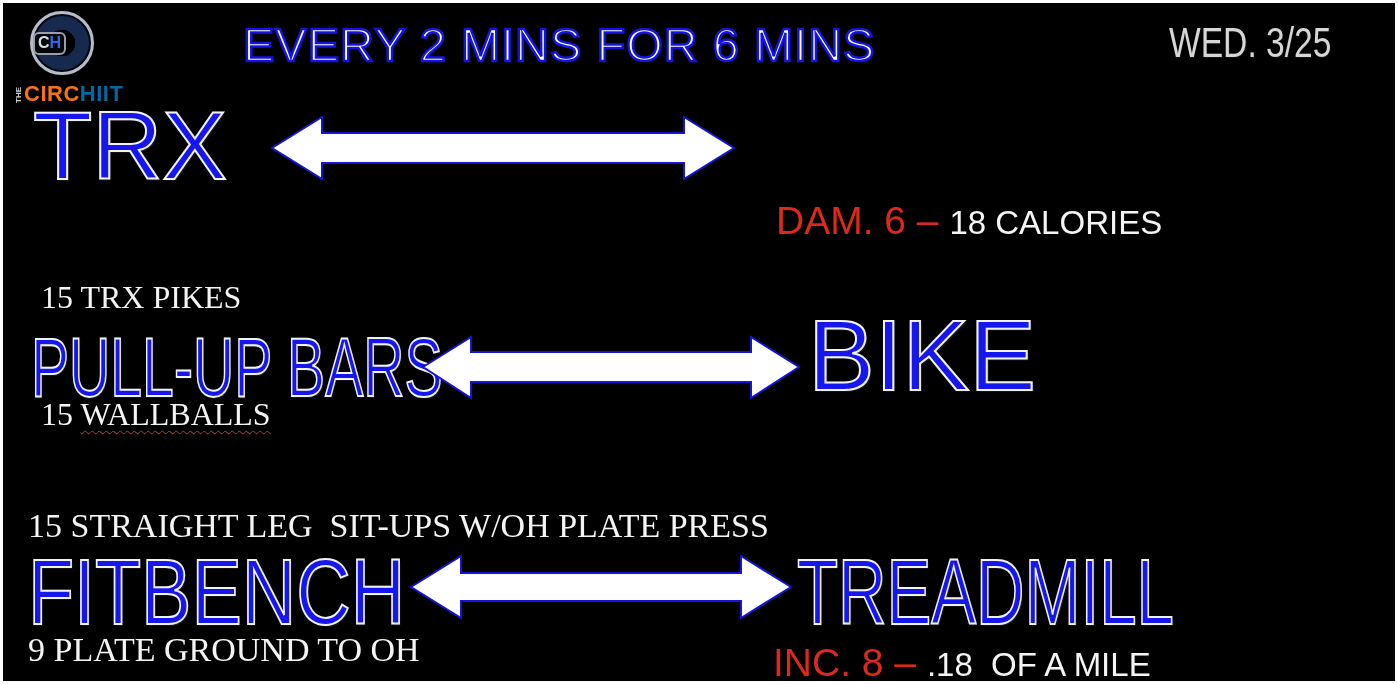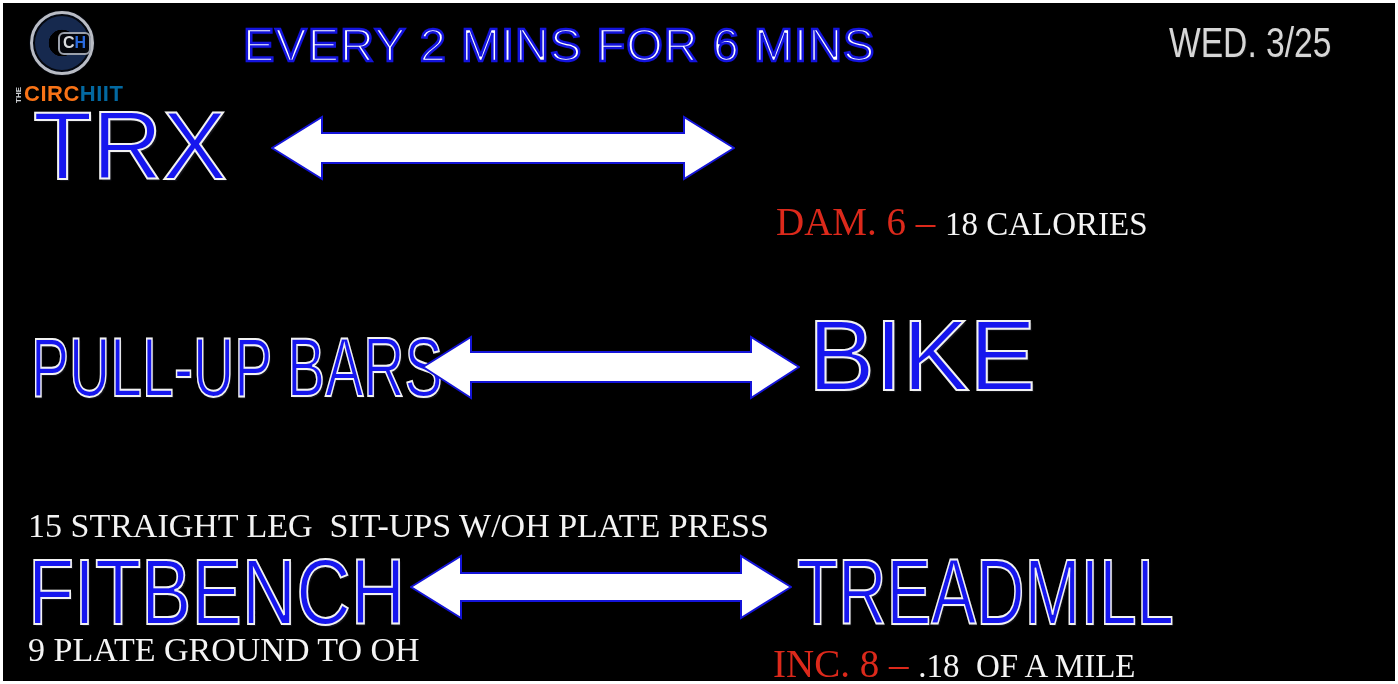--- a/index.html
+++ b/index.html
@@ -12,21 +12,21 @@
     overflow:hidden;
     font-family:"Liberation Sans", sans-serif;
   }
   
   .logo-badge{
     position:absolute;left:27px;top:8px;width:58px;height:58px;
     border-radius:50%;
     border:3px solid #b9bcc4;
     background:radial-gradient(circle at 50% 50%, #000 0 32%, #16294e 33% 78%, #0b1830 79% 100%);
     box-shadow:0 0 0 1px #05080f, inset 0 0 0 2px #05080f;
-    display:flex;align-items:center;justify-content:flex-end;
+    display:flex;align-items:center;justify-content:flex-start;
   }
   .mono{
     border:2px solid #9aa0ab;border-radius:6px;background:#04060c;
     padding:1px 3px 2px 3px;font-weight:bold;font-size:16px;line-height:1;
     letter-spacing:0;
   }
   .mono-c{color:#d8dadd;}
   .mono-h{color:#2a6be0;}
   .brand{
     position:absolute;left:12px;top:80px;
@@ -87,21 +87,21 @@
   .d-pullup {left:25px;top:419px;font-size:34px;}
   .d-fitbench{left:48px;top:636px;font-size:35px;}
   .wavy{
     text-decoration:underline;
     text-decoration-style:wavy;
     text-decoration-color:#c0392b;
     text-decoration-thickness:1px;
     text-underline-offset:5px;
   }
   .setting{
-    position:absolute;font-family:Liberation Serif, serif;white-space:pre;
+    position:absolute;font-family:Liberation Sans, sans-serif;white-space:pre;
   }
   .s-rowers   {left:773px;top:196px;}
   .s-bike     {left:807px;top:406px;}
   .s-treadmill{left:770px;top:638px;}
   .setting .red{color:#dc291b;font-size:39px;}
   .setting .white{color:#f4f4f4;font-size:33px;}
 </style>
 </head>
 <body>
 
@@ -113,20 +113,24 @@
   <div class="brand"><span class="the">THE</span><span class="circ">CIRC</span><span class="hiit">HIIT</span></div>
 
   <div class="title">EVERY 2 MINS FOR 6 MINS</div>
   <div class="date">WED. 3/25</div>
 
   <h1 class="station st-trx">TRX</h1>
   <svg class="arrow arrow-1" width="464" height="66" viewBox="0 0 464 66">
     <polygon points="1,33 51,2 51,18 413,18 413,2 463,33 413,64 413,48 51,48 51,64" fill="#ffffff" stroke="#1414d8" stroke-width="2" stroke-linejoin="miter"></polygon>
   </svg>
 
+  <div class="detail d-trx">
+    <div>15 TRX PIKES</div>
+    <div><span>15 </span><span class="wavy">WALLBALLS</span></div>
+  </div>
   <div class="setting s-rowers"><span class="red">DAM. 6 – </span><span class="white">18 CALORIES</span></div>
 
   <h1 class="station st-pullup">PULL-UP BARS</h1>
   <svg class="arrow arrow-2" width="378" height="65" viewBox="0 0 378 65">
     <polygon points="1,32 49,2 49,17 329,17 329,2 377,32 329,63 329,47 49,47 49,63" fill="#ffffff" stroke="#1414d8" stroke-width="2" stroke-linejoin="miter"></polygon>
   </svg>
   <h1 class="station st-bike">BIKE</h1>
 
   <div class="detail d-pullup">
     <div>15 STRAIGHT LEG  SIT-UPS W/OH PLATE PRESS</div>

